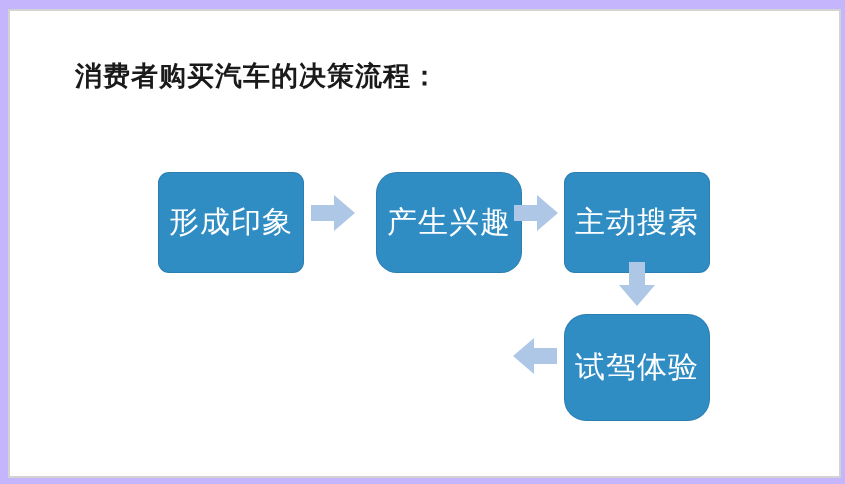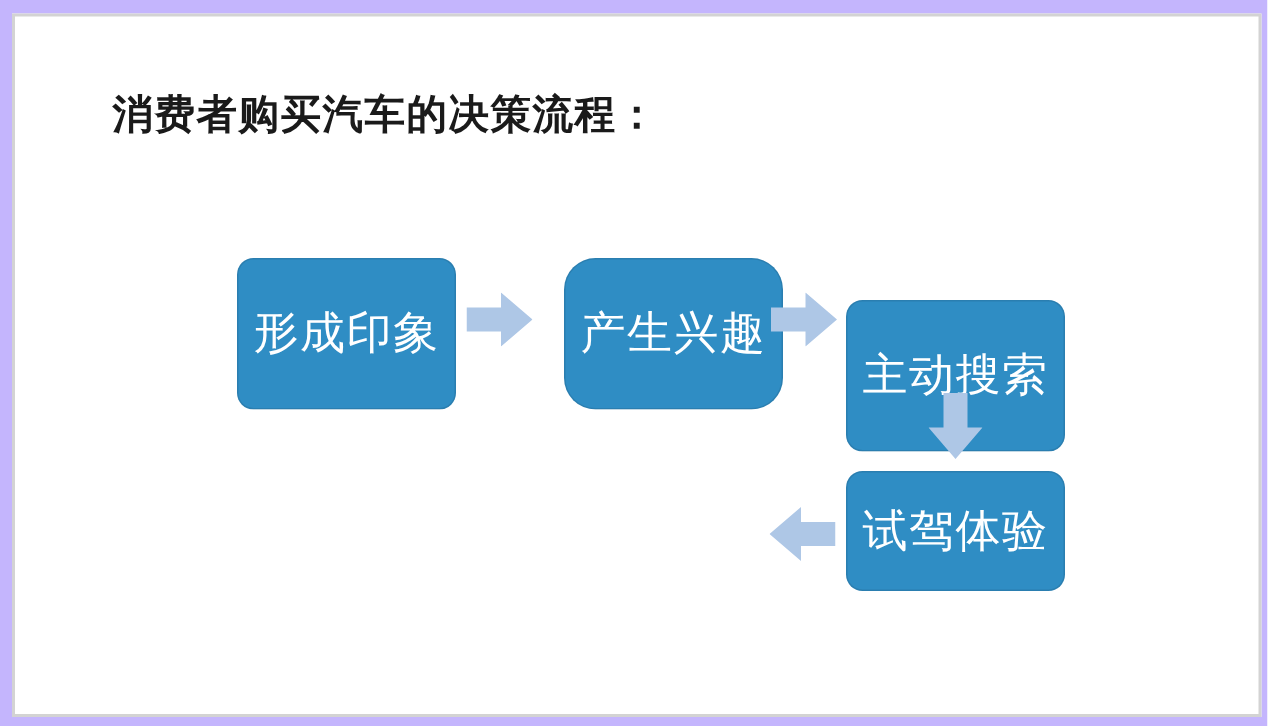--- a/index.html
+++ b/index.html
@@ -49,23 +49,23 @@
     box-sizing: border-box;
   }
   .flow-box span {
     color: #ffffff;
     font-size: 30px;
     letter-spacing: 1px;
     white-space: nowrap;
   }
   .box-1 { left: 158px; top: 172px; }
   .box-2 { left: 376px; top: 172px; border-radius: 21px; }
-  .box-3 { left: 564px; top: 172px; margin-top: 28px; }
+  .box-3 { left: 564px; top: 172px; }
   .box-4 { left: 361px; top: 314px; height: 84px; }
-  .box-5 { left: 564px; top: 314px; height: 80px; }
+  .box-5 { left: 564px; top: 314px; height: 107px; border-radius: 22px; }
   .arrow {
     position: absolute;
     display: block;
   }
   .arrow-r1 { left: 311px; top: 195px; }
   .arrow-r2 { left: 514px; top: 195px; }
   .arrow-d1 { left: 619px; top: 262px; }
   .arrow-l1 { left: 513px; top: 338px; }
 </style>
 </head>

